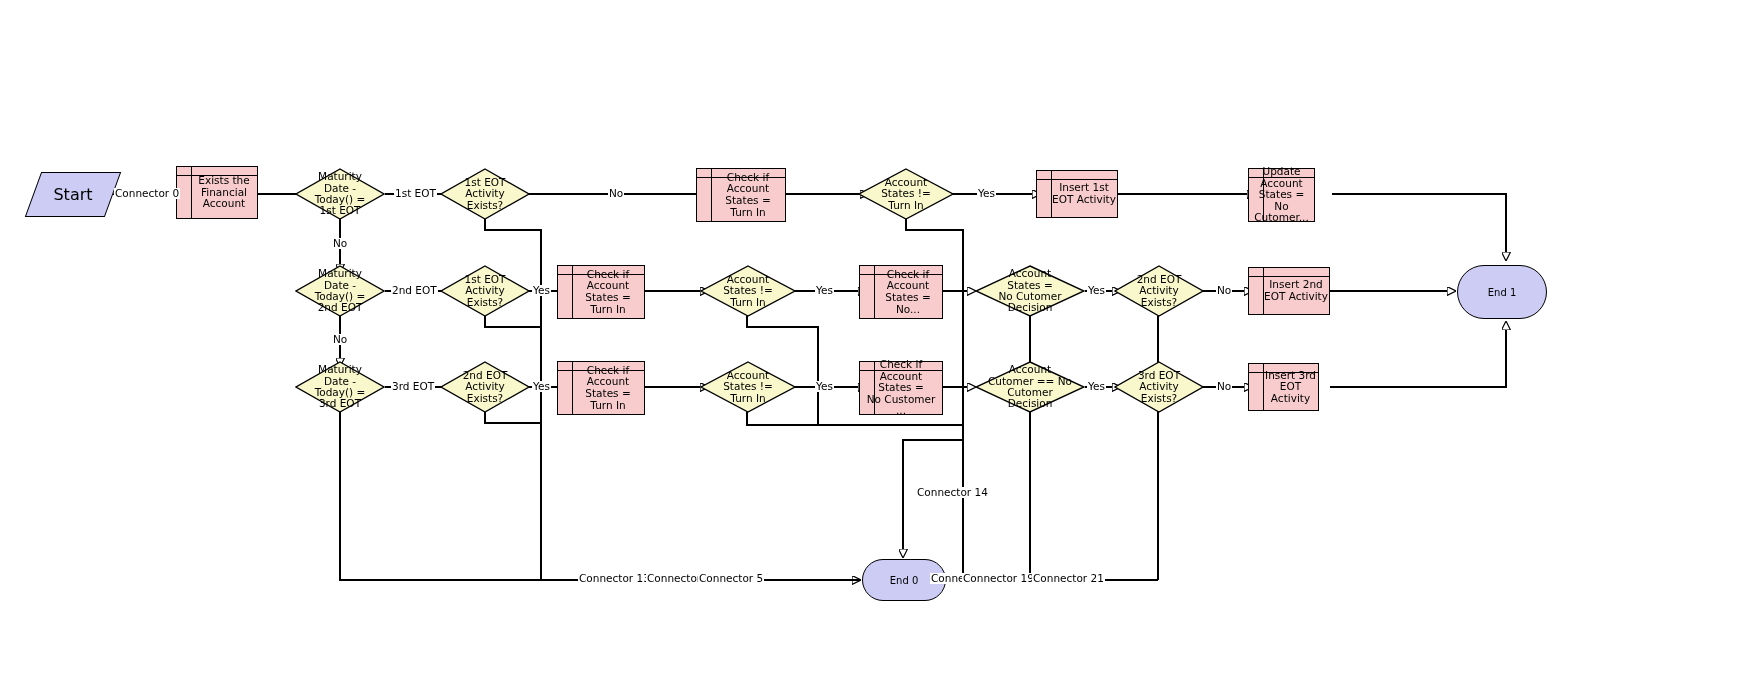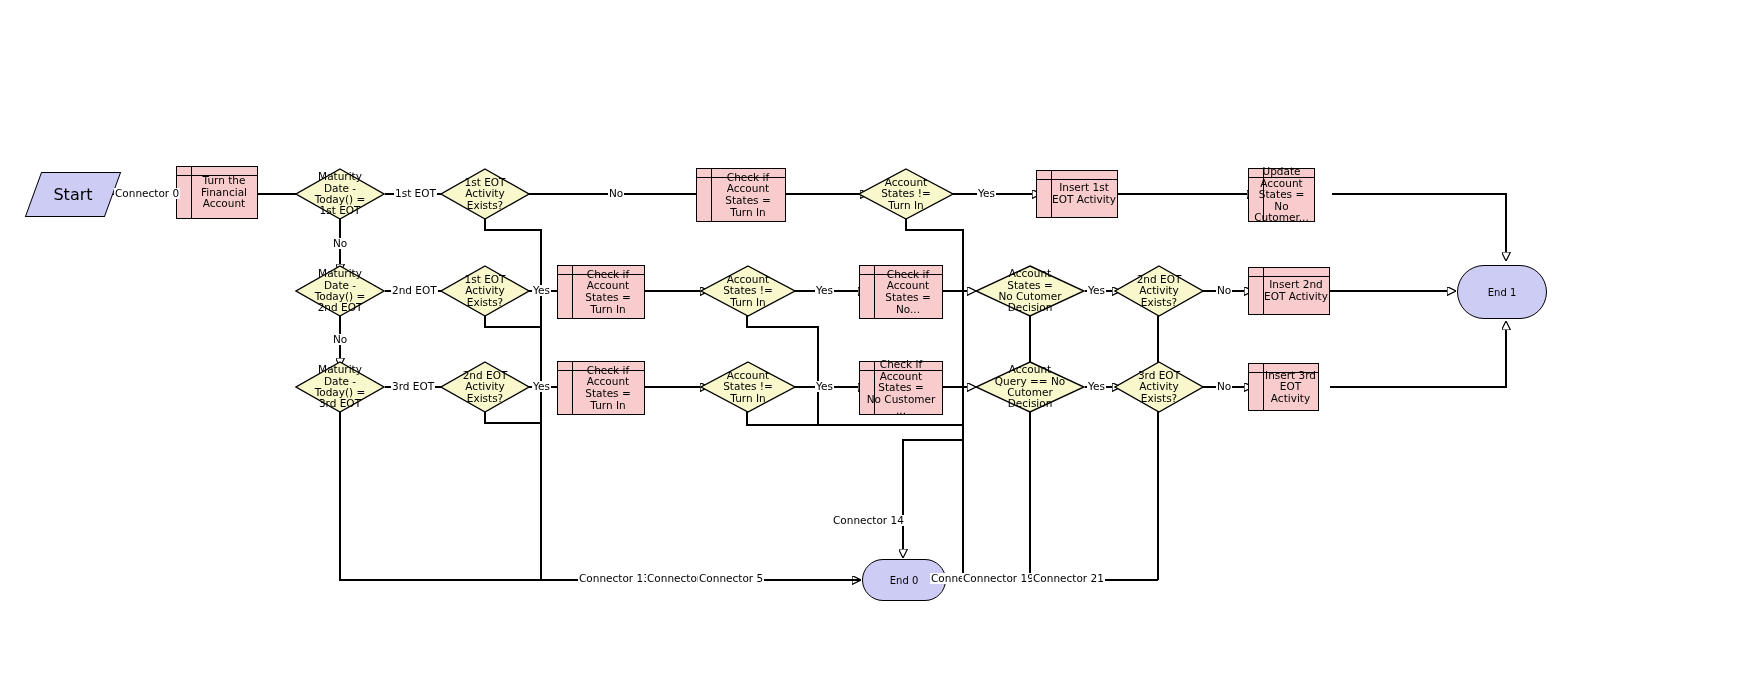--- a/index.html
+++ b/index.html
@@ -161,21 +161,21 @@
 
   <div class="node" style="left:33px;top:172px;width:80px;height:45px;">
     <div class="start-shape" style="left:0;top:0;width:80px;height:45px;"></div>
     <div class="start-label">Start</div>
   </div>
 
   <div class="proc" style="left:176px;top:166px;width:82px;height:53px;">
     <div class="hdr"></div>
     <div class="vdiv"></div>
     <div class="ptext">
-      <span>Turn the</span>
+      <span>Exists the</span>
       <span>Financial</span>
       <span>Account</span>
     </div>
   </div>
 
   <div class="dec" style="left:295px;top:168px;width:90px;height:52px;">
     <svg class="dshape" viewBox="0 0 90 52" preserveAspectRatio="none">
       <polygon points="45,1 89,26 45,51 1,26" fill="#f8f8cc" stroke="#000" stroke-width="1.4"></polygon>
     </svg>
     <div class="dtext">
@@ -382,21 +382,21 @@
       <span>No Customer ...</span>
     </div>
   </div>
 
   <div class="dec" style="left:975px;top:361px;width:110px;height:52px;">
     <svg class="dshape" viewBox="0 0 110 52" preserveAspectRatio="none">
       <polygon points="55,1 109,26 55,51 1,26" fill="#f8f8cc" stroke="#000" stroke-width="1.4"></polygon>
     </svg>
     <div class="dtext">
       <span>Account</span>
-      <span>Query == No</span>
+      <span>Cutomer == No</span>
       <span>Cutomer</span>
       <span>Decision</span>
     </div>
   </div>
 
   <div class="dec" style="left:1114px;top:361px;width:90px;height:52px;">
     <svg class="dshape" viewBox="0 0 90 52" preserveAspectRatio="none">
       <polygon points="45,1 89,26 45,51 1,26" fill="#f8f8cc" stroke="#000" stroke-width="1.4"></polygon>
     </svg>
     <div class="dtext">
@@ -435,21 +435,21 @@
 
   <div class="elabel" style="left:815px;top:285px;">Yes</div>
   <div class="elabel" style="left:815px;top:381px;">Yes</div>
 
   <div class="elabel" style="left:1087px;top:285px;">Yes</div>
   <div class="elabel" style="left:1087px;top:381px;">Yes</div>
 
   <div class="elabel" style="left:1216px;top:285px;">No</div>
   <div class="elabel" style="left:1216px;top:381px;">No</div>
 
-  <div class="elabel" style="left:832px;top:487px;margin-top:28px;">Connector 14</div>
+  <div class="elabel" style="left:916px;top:487px;">Connector 14</div>
   <div class="elabel" style="left:578px;top:573px;">Connector 13</div>
   <div class="elabel" style="left:646px;top:573px;">Connector 12</div>
   <div class="elabel" style="left:698px;top:573px;">Connector 5</div>
   <div class="elabel" style="left:930px;top:573px;">Connector 15</div>
   <div class="elabel" style="left:962px;top:573px;">Connector 19</div>
   <div class="elabel" style="left:1032px;top:573px;">Connector 21</div>
 
 </div>
 
 </body></html>

